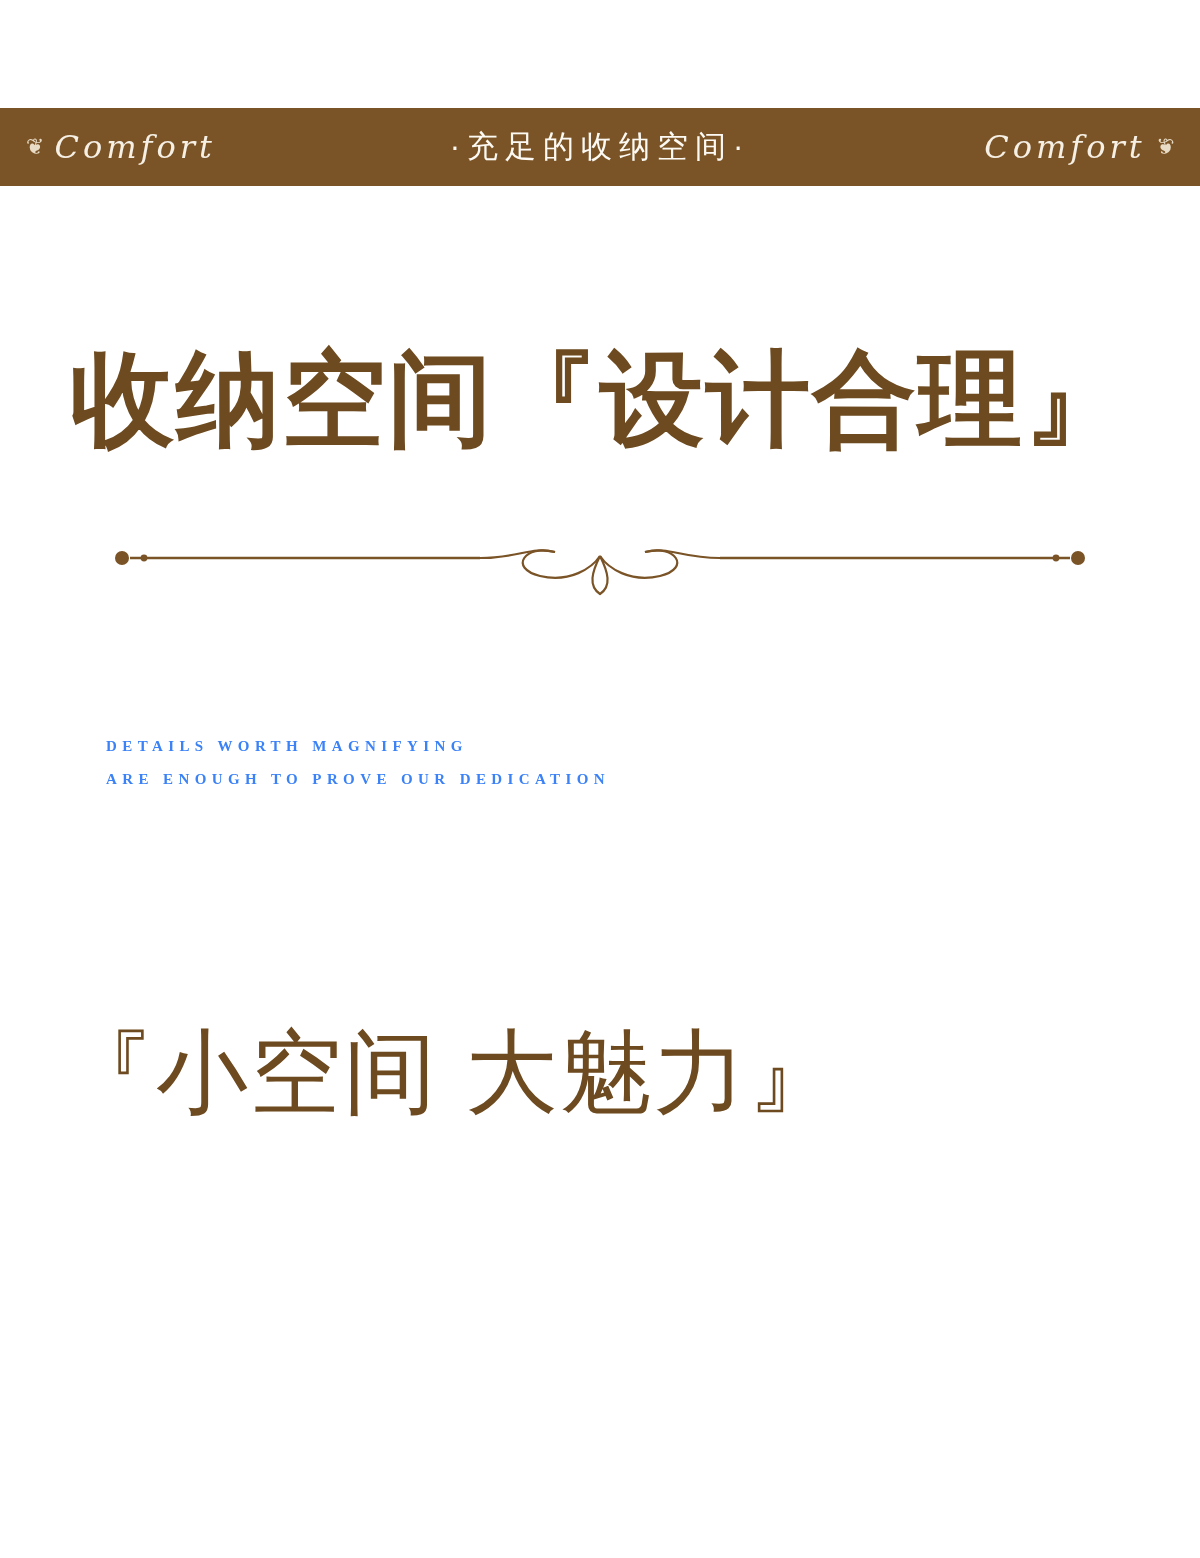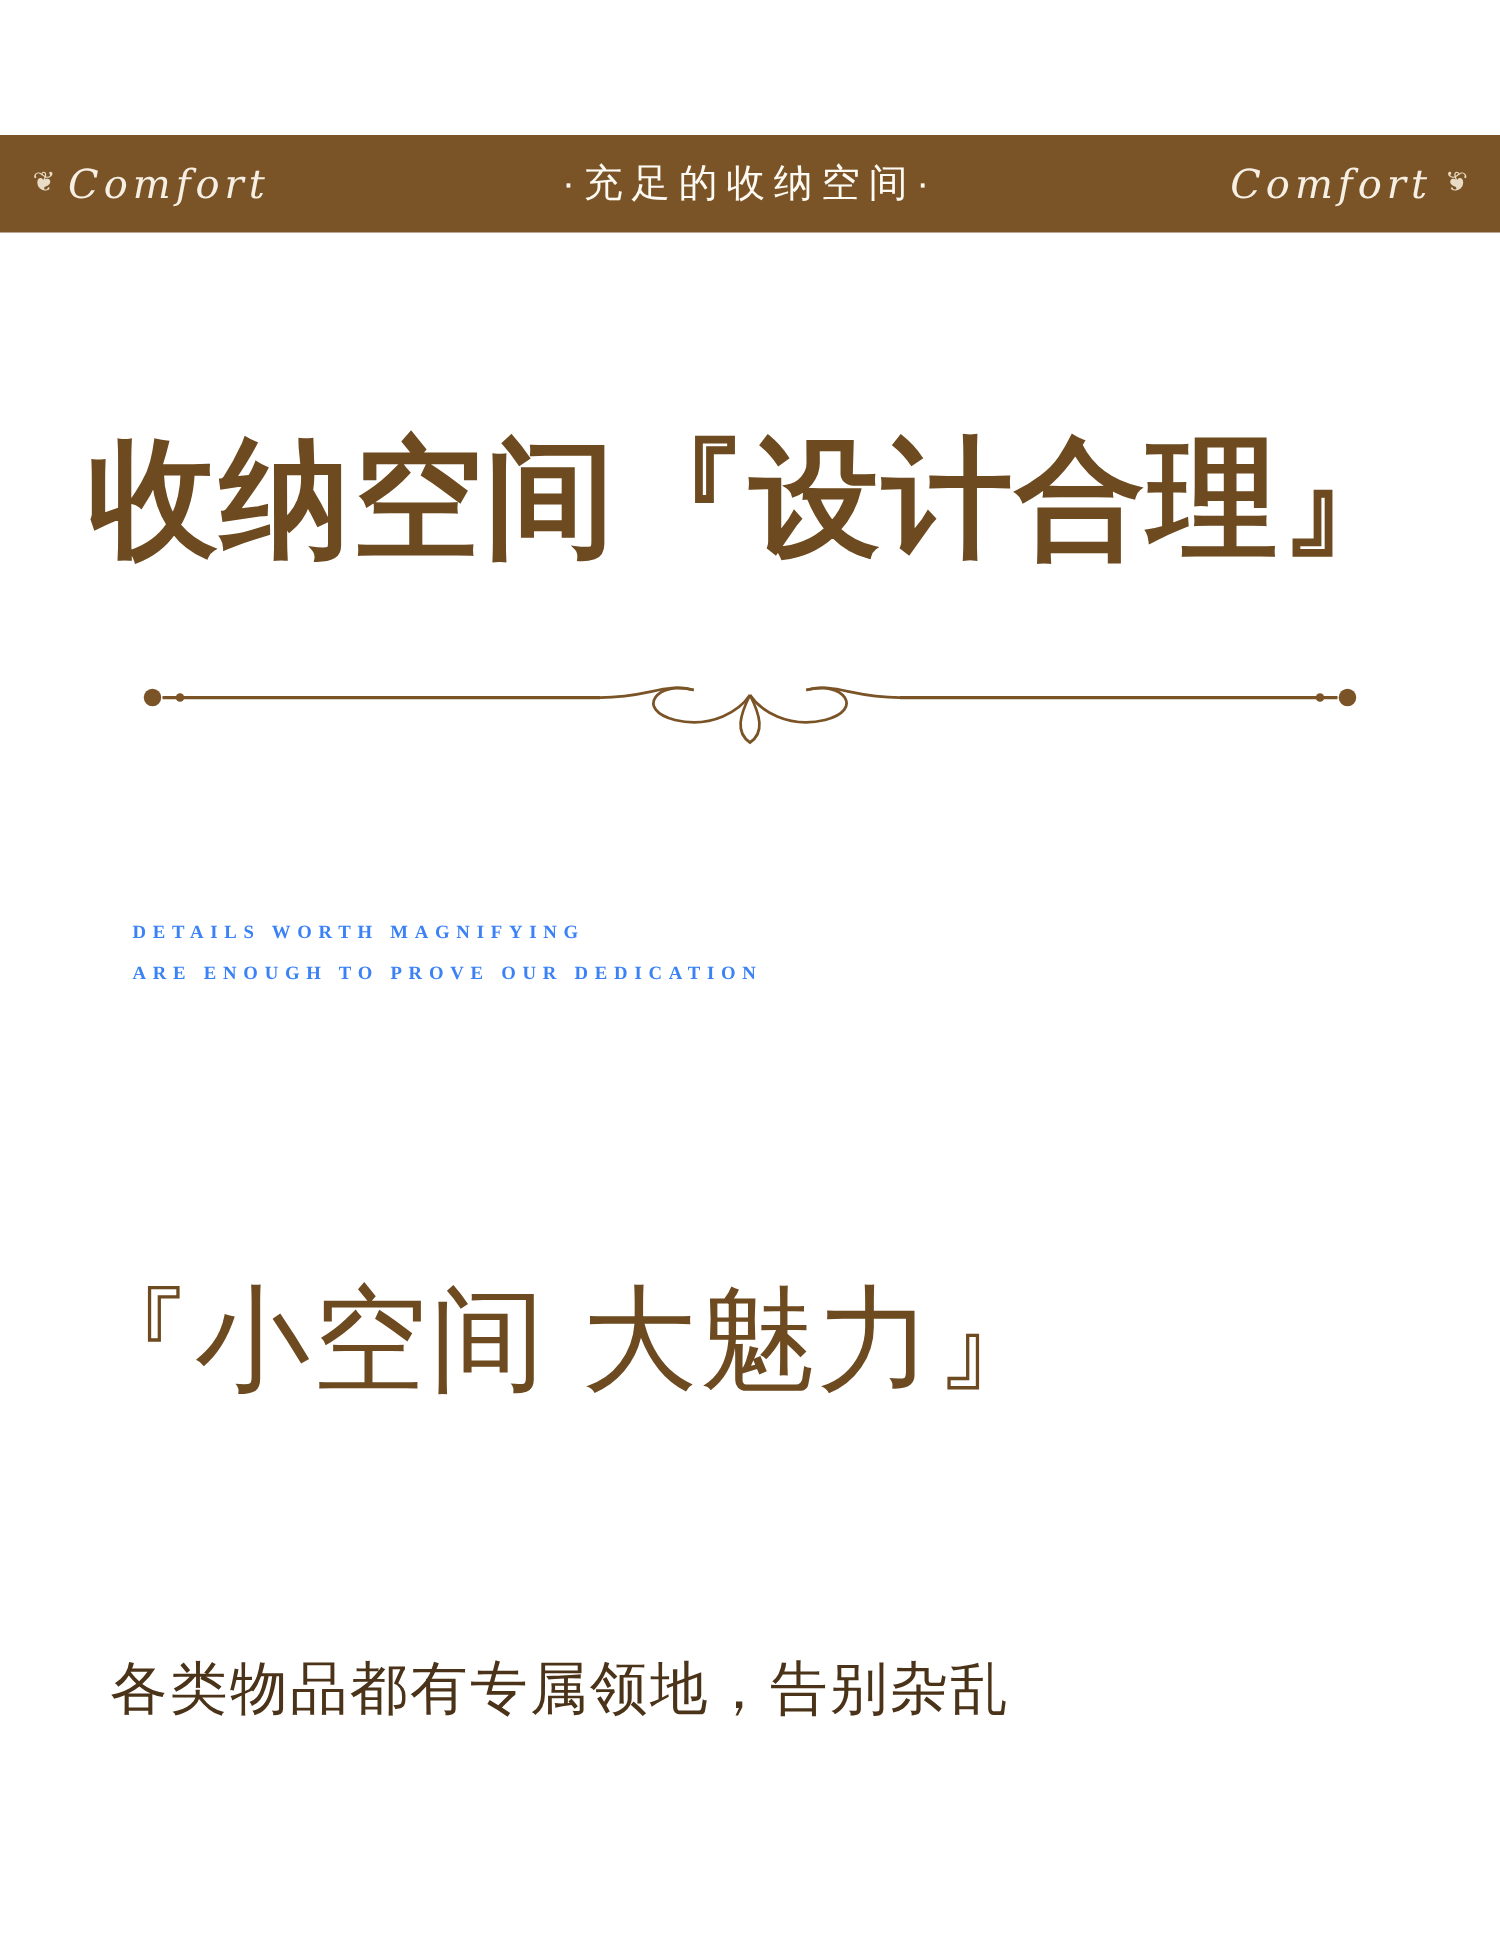--- a/index.html
+++ b/index.html
@@ -176,15 +176,14 @@
     </svg>
   </div>
 
   <div class="eng-block">
     <div class="eng-line">DETAILS WORTH MAGNIFYING</div>
     <div class="eng-line">ARE ENOUGH TO PROVE OUR DEDICATION</div>
   </div>
 
   <div class="slogan">『小空间 大魅力』</div>
 
-  <div class="caption">各类物品都有专属领地，告别杂乱</div>
 
 </div>
 
 </body></html>

